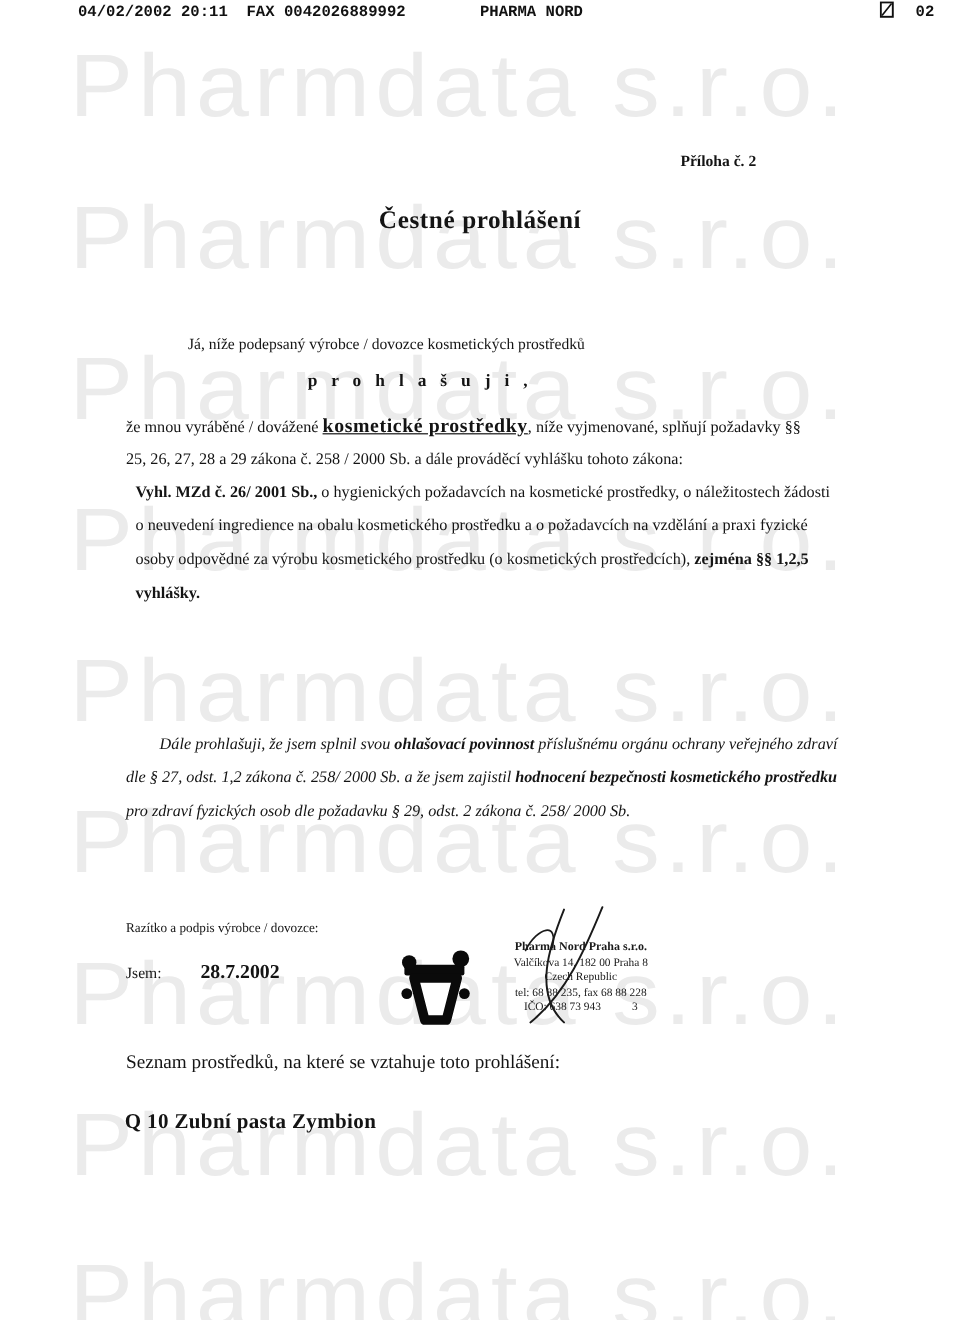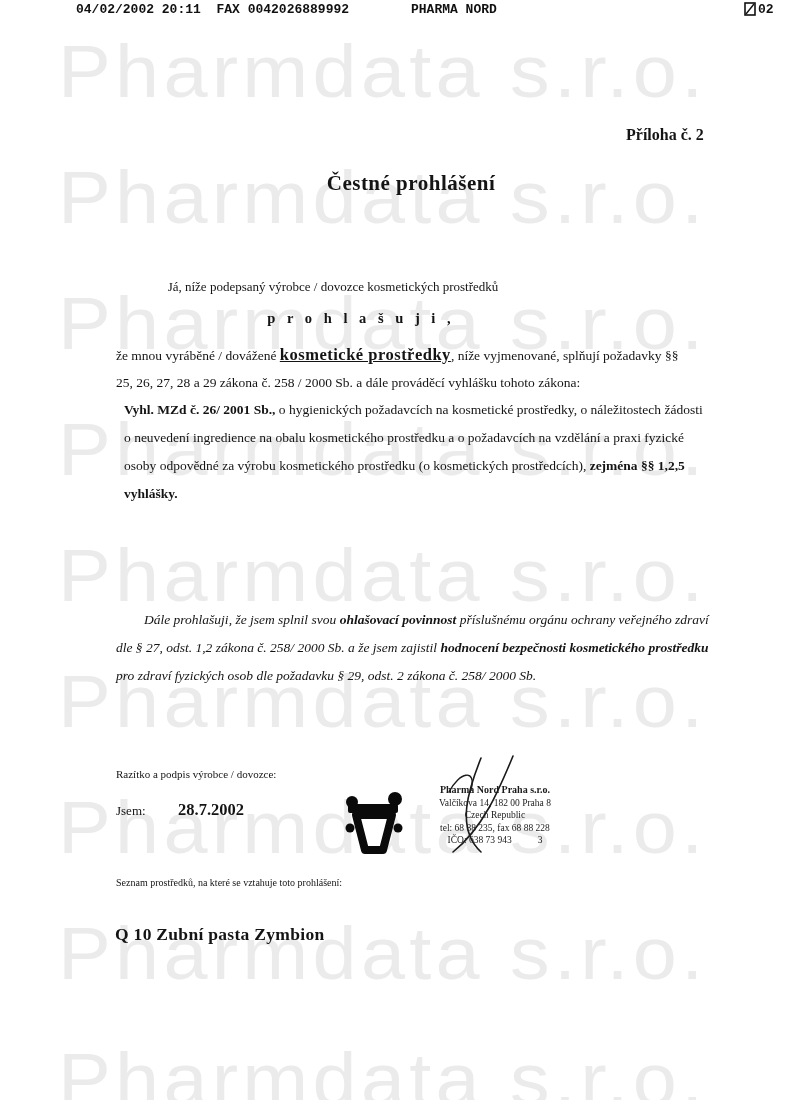--- a/index.html
+++ b/index.html
@@ -19,35 +19,35 @@
     font-family: "Liberation Sans", sans-serif;
     font-size: 74px;
     line-height: 74px;
     letter-spacing: 4px;
     color: #ebebeb;
     white-space: nowrap;
     transform: scaleX(1.07);
     transform-origin: left top;
   }
   
-  .content { position: absolute; inset: 0; z-index: 1; margin-left: 11px; }
+  .content { position: absolute; inset: 0; z-index: 1; }
 
   .fax-header {
     position: absolute; top: 2px; left: 0; width: 800px; height: 16px;
     font-family: "Liberation Mono", monospace;
     font-size: 13px; font-weight: bold; color: #111;
   }
   .fax-left   { position: absolute; left: 65px; top: 0; white-space: pre; }
   .fax-center { position: absolute; left: 400px; top: 0; }
-  .fax-right  { position: absolute; left: 733px; top: 0; display: flex; align-items: flex-end; gap: 2px; }
+  .fax-right  { position: absolute; left: 733px; top: 0; display: flex; align-items: flex-start; gap: 18px; }
   .page-icon  { display: inline-block; width: 12px; height: 14px; position: relative; top: -1px; }
 
   .attachment {
-    position: absolute; left: 615px; top: 126px;
-    font-size: 16px; font-weight: bold;
+    position: absolute; left: 567px; top: 126px;
+    font-size: 13px; font-weight: bold;
   }
   .doc-title {
     position: absolute; left: 0; top: 171px; width: 800px;
     text-align: center; font-size: 21px; font-weight: bold; letter-spacing: 0.5px;
   }
   .intro-line {
     position: absolute; left: 0; top: 279px; width: 644px;
     text-align: center; font-size: 13px;
   }
   .declare-word {
@@ -72,21 +72,21 @@
   .stamp { position: absolute; left: 333px; top: 772px; width: 250px; height: 95px; }
   .mortar-icon { position: absolute; left: 0; top: 16px; width: 60px; height: 70px; }
   .stamp-text {
     position: absolute; left: 52px; top: 12px; width: 198px;
     text-align: center; font-size: 9.5px; line-height: 12.5px; color: #1a1a1a;
   }
   .stamp-text .s1 { font-weight: bold; font-size: 10px; }
   .ico-suffix { display: inline-block; margin-left: 26px; }
   .signature-svg { position: absolute; left: 320px; top: 740px; width: 220px; height: 130px; pointer-events: none; }
 
-  .list-label { position: absolute; left: 105px; top: 877px; font-size: 10px; }
+  .list-label { position: absolute; left: 105px; top: 877px; font-size: 16px; }
   .product    { position: absolute; left: 104px; top: 924px; font-size: 17.5px; font-weight: bold; letter-spacing: 0.3px; }
 </style>
 </head>
 <body>
 
 <div class="watermark-layer">
   <div class="wm-row" style="top:35px">Pharmdata s.r.o.</div>
   <div class="wm-row" style="top:161px">Pharmdata s.r.o.</div>
   <div class="wm-row" style="top:287px">Pharmdata s.r.o.</div>
   <div class="wm-row" style="top:413px">Pharmdata s.r.o.</div>

